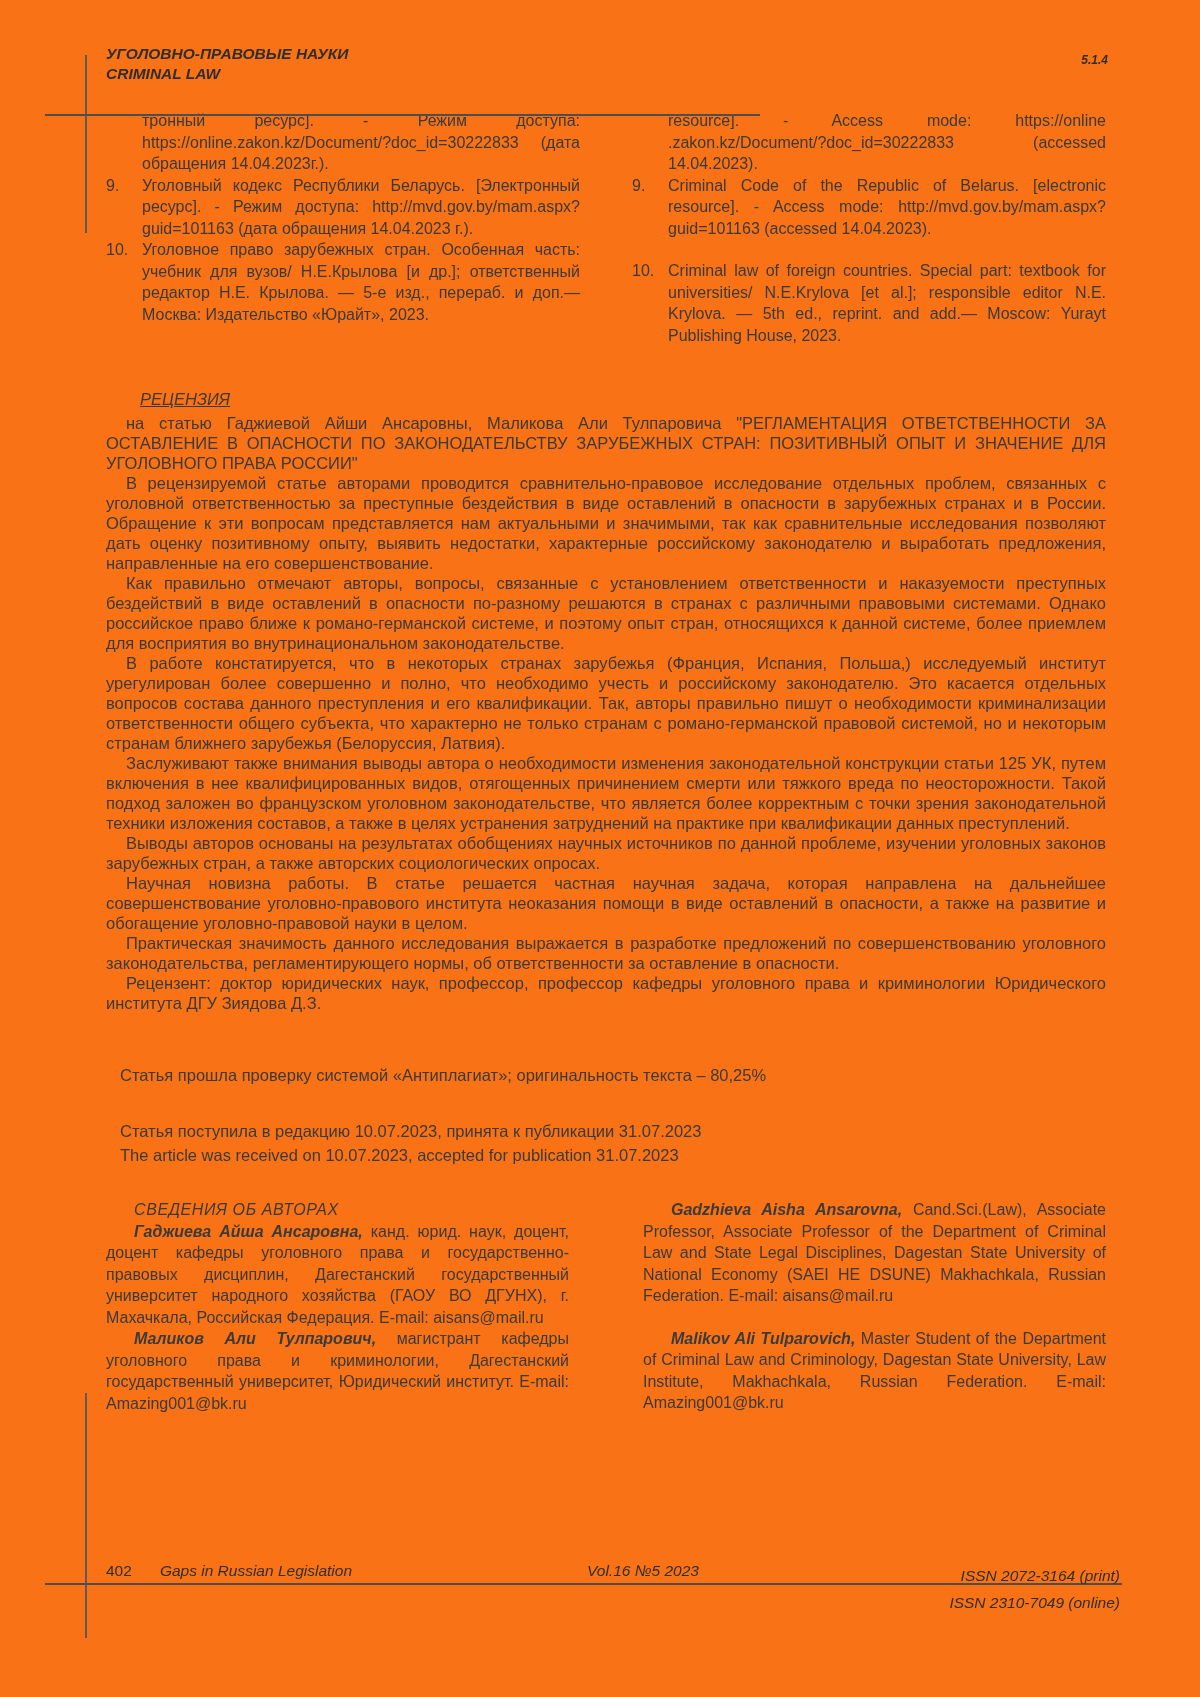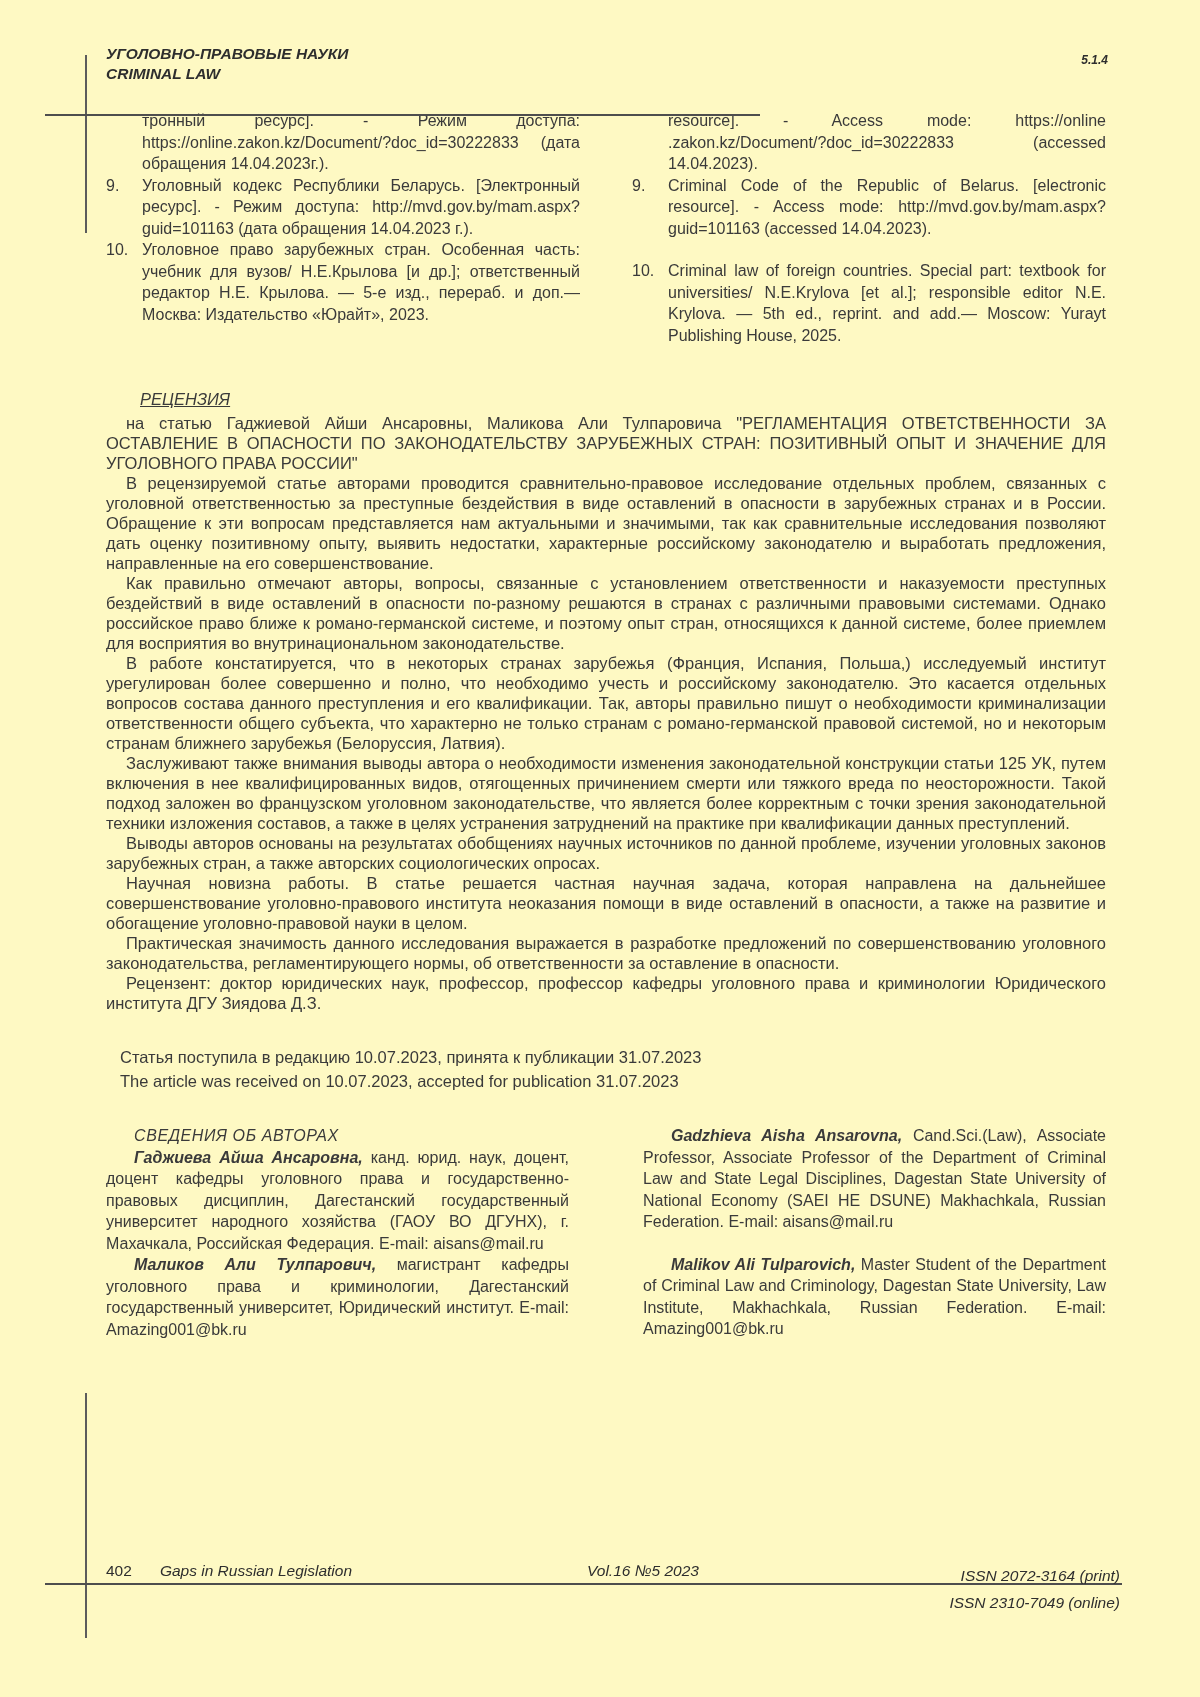--- a/index.html
+++ b/index.html
@@ -1,19 +1,19 @@
 <!DOCTYPE html>
 <html><head>
 <meta charset="utf-8">
 <style>
   html,body { margin:0; padding:0; background:#ffffff; }
   .page {
     position:relative;
     width:1200px; height:1697px;
-    background:#fef9c3;
+    background:#f97316;
     font-family:"Liberation Sans", sans-serif;
     color:#3a3a3a;
     overflow:hidden;
   }
   
   .vline-top    { position:absolute; left:85px;  top:55px;   width:2px;  height:178px; background:#5c5c5c; }
   .vline-bottom { position:absolute; left:85px;  top:1393px; width:2px;  height:245px; background:#5c5c5c; }
   .header-rule  { position:absolute; left:45px;  top:114px;  width:715px; height:2px;  background:#4e4e4e; }
   .footer-rule  { position:absolute; left:45px;  top:1583px; width:1077px; height:2px; background:#4e4e4e; }
 
@@ -107,39 +107,40 @@
         </div>
       </div>
       <div class="col">
         <div class="ref-cont">resource]. - Access mode: https://online .zakon.kz/Document/?doc_id=30222833 (accessed 14.04.2023).</div>
         <div class="ref-item">
           <span class="ref-num">9.</span>
           <span class="ref-text">Criminal Code of the Republic of Belarus. [electronic resource]. - Access mode: http://mvd.gov.by/mam.aspx?guid=101163 (accessed 14.04.2023).</span>
         </div>
         <div class="ref-item ref-gap">
           <span class="ref-num">10.</span>
-          <span class="ref-text">Criminal law of foreign countries. Special part: textbook for universities/ N.E.Krylova [et al.]; responsible editor N.E. Krylova. — 5th ed., reprint. and add.— Moscow: Yurayt Publishing House, 2025.</span>
+          <span class="ref-text">Criminal law of foreign countries. Special part: textbook for universities/ N.E.Krylova [et al.]; responsible editor N.E. Krylova. — 5th ed., reprint. and add.— Moscow: Yurayt Publishing House, 2023.</span>
         </div>
       </div>
     </div>
 
     <div class="review">
       <div class="review-heading">РЕЦЕНЗИЯ</div>
       <p class="review-title">на статью Гаджиевой Айши Ансаровны, Маликова Али Тулпаровича "РЕГЛАМЕНТАЦИЯ ОТВЕТСТВЕННОСТИ ЗА ОСТАВЛЕНИЕ В ОПАСНОСТИ ПО ЗАКОНОДАТЕЛЬСТВУ ЗАРУБЕЖНЫХ СТРАН: ПОЗИТИВНЫЙ ОПЫТ И ЗНАЧЕНИЕ ДЛЯ УГОЛОВНОГО ПРАВА РОССИИ"</p>
       <p>В рецензируемой статье авторами проводится сравнительно-правовое исследование отдельных проблем, связанных с уголовной ответственностью за преступные бездействия в виде оставлений в опасности в зарубежных странах и в России. Обращение к эти вопросам представляется нам актуальными и значимыми, так как сравнительные исследования позволяют дать оценку позитивному опыту, выявить недостатки, характерные российскому законодателю и выработать предложения, направленные на его совершенствование.</p>
       <p>Как правильно отмечают авторы, вопросы, связанные с установлением ответственности и наказуемости преступных бездействий в виде оставлений в опасности по-разному решаются в странах с различными правовыми системами. Однако российское право ближе к романо-германской системе, и поэтому опыт стран, относящихся к данной системе, более приемлем для восприятия во внутринациональном законодательстве.</p>
       <p>В работе констатируется, что в некоторых странах зарубежья (Франция, Испания, Польша,) исследуемый институт урегулирован более совершенно и полно, что необходимо учесть и российскому законодателю. Это касается отдельных вопросов состава данного преступления и его квалификации. Так, авторы правильно пишут о необходимости криминализации ответственности общего субъекта, что характерно не только странам с романо-германской правовой системой, но и некоторым странам ближнего зарубежья (Белоруссия, Латвия).</p>
       <p>Заслуживают также внимания выводы автора о необходимости изменения законодательной конструкции статьи 125 УК, путем включения в нее квалифицированных видов, отягощенных причинением смерти или тяжкого вреда по неосторожности. Такой подход заложен во французском уголовном законодательстве, что является более корректным с точки зрения законодательной техники изложения составов, а также в целях устранения затруднений на практике при квалификации данных преступлений.</p>
       <p>Выводы авторов основаны на результатах обобщениях научных источников по данной проблеме, изучении уголовных законов зарубежных стран, а также авторских социологических опросах.</p>
       <p>Научная новизна работы. В статье решается частная научная задача, которая направлена на дальнейшее совершенствование уголовно-правового института неоказания помощи в виде оставлений в опасности, а также на развитие и обогащение уголовно-правовой науки в целом.</p>
       <p>Практическая значимость данного исследования выражается в разработке предложений по совершенствованию уголовного законодательства, регламентирующего нормы, об ответственности за оставление в опасности.</p>
       <p>Рецензент: доктор юридических наук, профессор, профессор кафедры уголовного права и криминологии Юридического института ДГУ Зиядова Д.З.</p>
     </div>
 
     <div class="meta">
+      <div class="meta-antiplagiat">Статья прошла проверку системой «Антиплагиат»; оригинальность текста – 80,25%</div>
       <div class="meta-dates">
         <div>Статья поступила в редакцию 10.07.2023, принята к публикации 31.07.2023</div>
         <div>The article was received on 10.07.2023, accepted for publication 31.07.2023</div>
       </div>
     </div>
 
     <div class="authors">
       <div class="col">
         <div class="authors-heading">СВЕДЕНИЯ ОБ АВТОРАХ</div>
         <p class="author-para"><span class="author-name">Гаджиева Айша Ансаровна,</span><span> канд. юрид. наук, доцент, доцент кафедры уголовного права и государственно-правовых дисциплин, Дагестанский государственный университет народного хозяйства (ГАОУ ВО ДГУНХ), г. Махачкала, Российская Федерация. E-mail: aisans@mail.ru</span></p>

